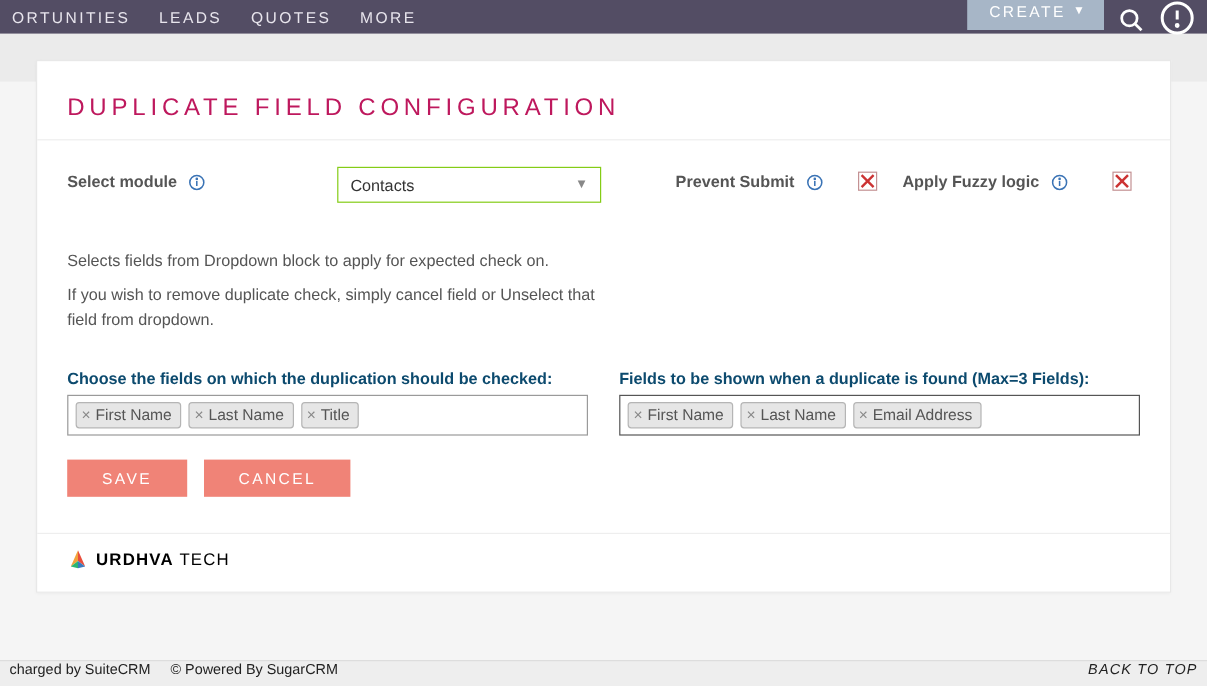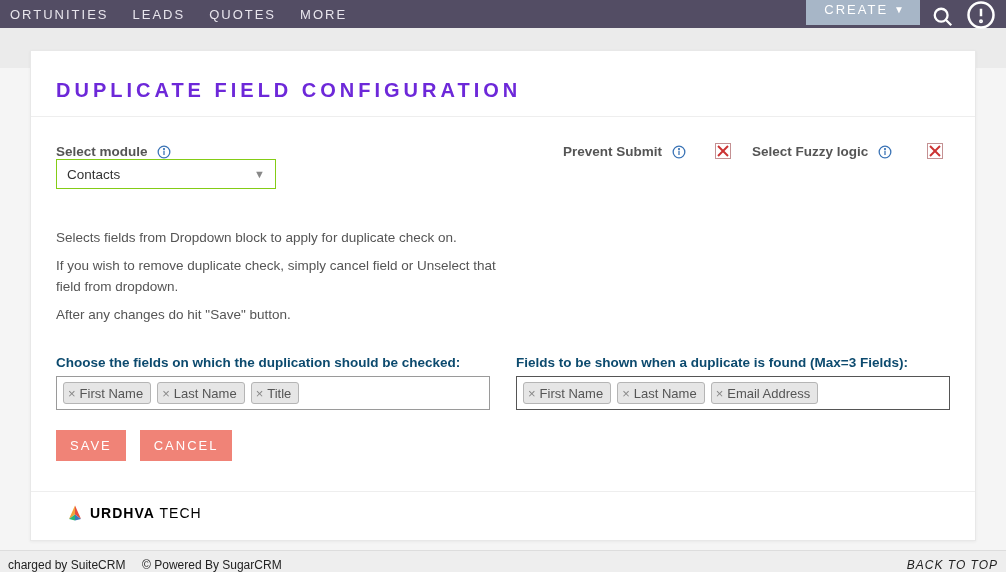--- a/index.html
+++ b/index.html
@@ -10,25 +10,25 @@
   .nav-item { cursor: pointer; }
   .create-btn { position: absolute; right: 86px; top: -6px; background: #a7b6c7; color: #fff; padding: 8px 14px 8px 18px; font-size: 13px; letter-spacing: 2px; display: flex; align-items: center; gap: 6px; cursor: pointer; }
   .create-btn .caret { font-size: 10px; }
   .search-icon-wrap { position: absolute; right: 52px; top: 6px; color: #fff; cursor: pointer; }
   .bell-icon-wrap { position: absolute; right: 10px; top: 0px; color: #fff; cursor: pointer; }
 
   .page-strip { background: #ebebeb; height: 40px; }
 
   .card { background: #fff; margin: 0 30px; border: 1px solid #e8e8e8; box-shadow: 0 1px 3px rgba(0,0,0,.05); position: relative; top: -18px; }
   .card-header { padding: 28px 25px 14px 25px; border-bottom: 1px solid #eee; }
-  .card-title { font-size: 20px; letter-spacing: 4px; color: #6d28d9; font-weight: 700; }
+  .card-title { font-size: 20px; letter-spacing: 4px; color: #be185d; font-weight: 400; }
 
   .card-body { padding: 22px 25px 30px 25px; color: #555; font-size: 13.5px; }
 
-  .row1 { display: flex; align-items: flex-start; position: relative; flex-direction: column; }
+  .row1 { display: flex; align-items: flex-start; position: relative; }
   .label-bold { font-weight: 700; color: #555; font-size: 13.5px; }
   .info-icon { display: inline-flex; margin-left: 6px; vertical-align: -3px; }
 
   .module-label-col { width: 225px; padding-top: 5px; }
   .select-box { width: 220px; height: 30px; border: 1px solid #84cc16; background: #fff; display: flex; align-items: center; justify-content: space-between; padding: 0 10px; color: #333; cursor: pointer; }
   .select-box .tri { font-size: 11px; color: #888; }
 
   .prevent-wrap { position: absolute; left: 480px; top: 5px; margin-left: 27px; }
   .apply-wrap { position: absolute; left: 696px; top: 5px; }
   .red-x { position: absolute; width: 16px; height: 16px; border: 1px solid #c49193; display: flex; align-items: center; justify-content: center; color: #c33; font-weight: 700; font-size: 14px; line-height: 1; cursor: pointer; }
@@ -40,28 +40,28 @@
 
   .fields-row { display: flex; gap: 26px; margin-top: 30px; }
   .fields-col { flex: 1 1 50%; }
   .fields-label { font-weight: 700; color: #0c4a6e; font-size: 13.5px; margin-bottom: 6px; display: block; }
   .tag-input { border: 1px solid #9a9a9a; padding: 5px 6px; display: flex; flex-wrap: wrap; gap: 6px; min-height: 34px; }
   .fields-col.right .tag-input { border: 1.5px solid #555; }
   .tag { background: #e6e6e6; border: 1px solid #b5b5b5; border-radius: 3px; padding: 2px 7px 2px 4px; font-size: 13px; color: #555; display: flex; align-items: center; gap: 2px; cursor: default; }
   .tag .x { color: #888; font-size: 13px; cursor: pointer; margin-right: 2px; }
 
   .btn-row { margin-top: 20px; display: flex; gap: 14px; }
-  .btn { background: #f08377; color: #fff; border: none; padding: 8px 14px; font-size: 13px; letter-spacing: 2px; cursor: pointer; }
-
-  .card-footer { border-top: 1px solid #eee; padding: 12px 25px 18px 35px; display: flex; align-items: center; gap: 6px; }
+  .btn { background: #f08377; color: #fff; border: none; padding: 8px 29px; font-size: 13px; letter-spacing: 2px; cursor: pointer; }
+
+  .card-footer { border-top: 1px solid #eee; padding: 12px 25px 18px 25px; display: flex; align-items: center; gap: 6px; }
   .logo-shape { width: 18px; height: 18px; position: relative; }
   .logo-text { font-weight: 700; letter-spacing: 1px; font-size: 14px; }
   .logo-text .thin { font-weight: 400; }
 
-  .bottom-bar { position: absolute; bottom: 0; left: 0; right: 0; height: 22px; background: #eee; border-top: 1px solid #ddd; display: flex; align-items: flex-end; font-size: 12px; color: #222; padding: 0 8px; justify-content: space-between; }
+  .bottom-bar { position: absolute; bottom: 0; left: 0; right: 0; height: 22px; background: #eee; border-top: 1px solid #ddd; display: flex; align-items: flex-start; font-size: 12px; color: #222; padding: 0 8px; justify-content: space-between; }
   .bottom-bar .back { letter-spacing: 1px; cursor: pointer; font-style: italic; }
 </style>
 </head>
 <body>
 
 <div class="topbar">
   <div class="topbar-nav">
     <span class="nav-item">ORTUNITIES</span>
     <span class="nav-item">LEADS</span>
     <span class="nav-item">QUOTES</span>
@@ -122,41 +122,40 @@
           </span>
       </div>
       <div class="red-x one">
         <svg width="12" height="12" viewBox="0 0 12 12">
             <line x1="1" y1="1" x2="11" y2="11" stroke="#c33" stroke-width="2"></line>
             <line x1="11" y1="1" x2="1" y2="11" stroke="#c33" stroke-width="2"></line>
           </svg>
       </div>
 
       <div class="apply-wrap">
-        <span class="label-bold">Select Fuzzy logic</span>
+        <span class="label-bold">Apply Fuzzy logic</span>
         <span class="info-icon">
             <svg width="14" height="14" viewBox="0 0 24 24" fill="none" stroke="#3a73b5" stroke-width="2.2">
               <circle cx="12" cy="12" r="10"></circle>
               <line x1="12" y1="10" x2="12" y2="17"></line>
               <circle cx="12" cy="7" r="0.8" fill="#3a73b5"></circle>
             </svg>
           </span>
       </div>
       <div class="red-x two">
         <svg width="12" height="12" viewBox="0 0 12 12">
             <line x1="1" y1="1" x2="11" y2="11" stroke="#c33" stroke-width="2"></line>
             <line x1="11" y1="1" x2="1" y2="11" stroke="#c33" stroke-width="2"></line>
           </svg>
       </div>
     </div>
 
     <div class="helptext">
-      <p>Selects fields from Dropdown block to apply for duplicate check on.</p>
+      <p>Selects fields from Dropdown block to apply for expected check on.</p>
       <p>If you wish to remove duplicate check, simply cancel field or Unselect that field from dropdown.</p>
-      <p>After any changes do hit "Save" button.</p>
     </div>
 
     <div class="fields-row">
       <div class="fields-col">
         <span class="fields-label">Choose the fields on which the duplication should be checked:</span>
         <div class="tag-input">
           <span class="tag">
               <span class="x">×</span>
               <span>First Name</span>
             </span>

